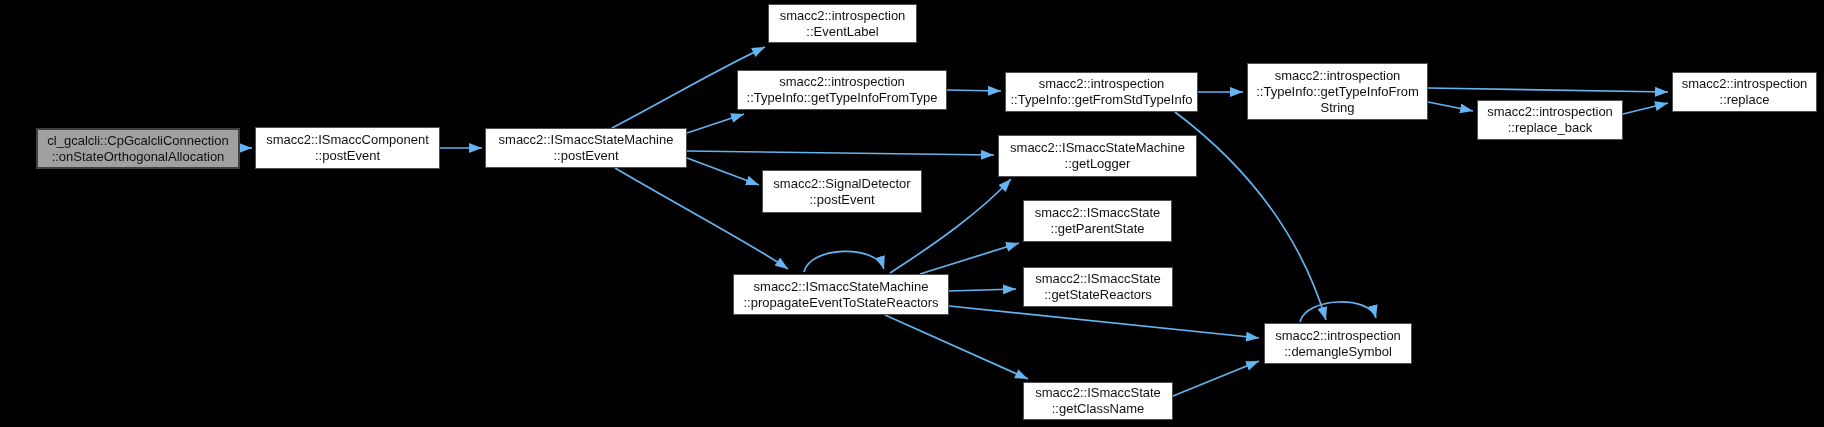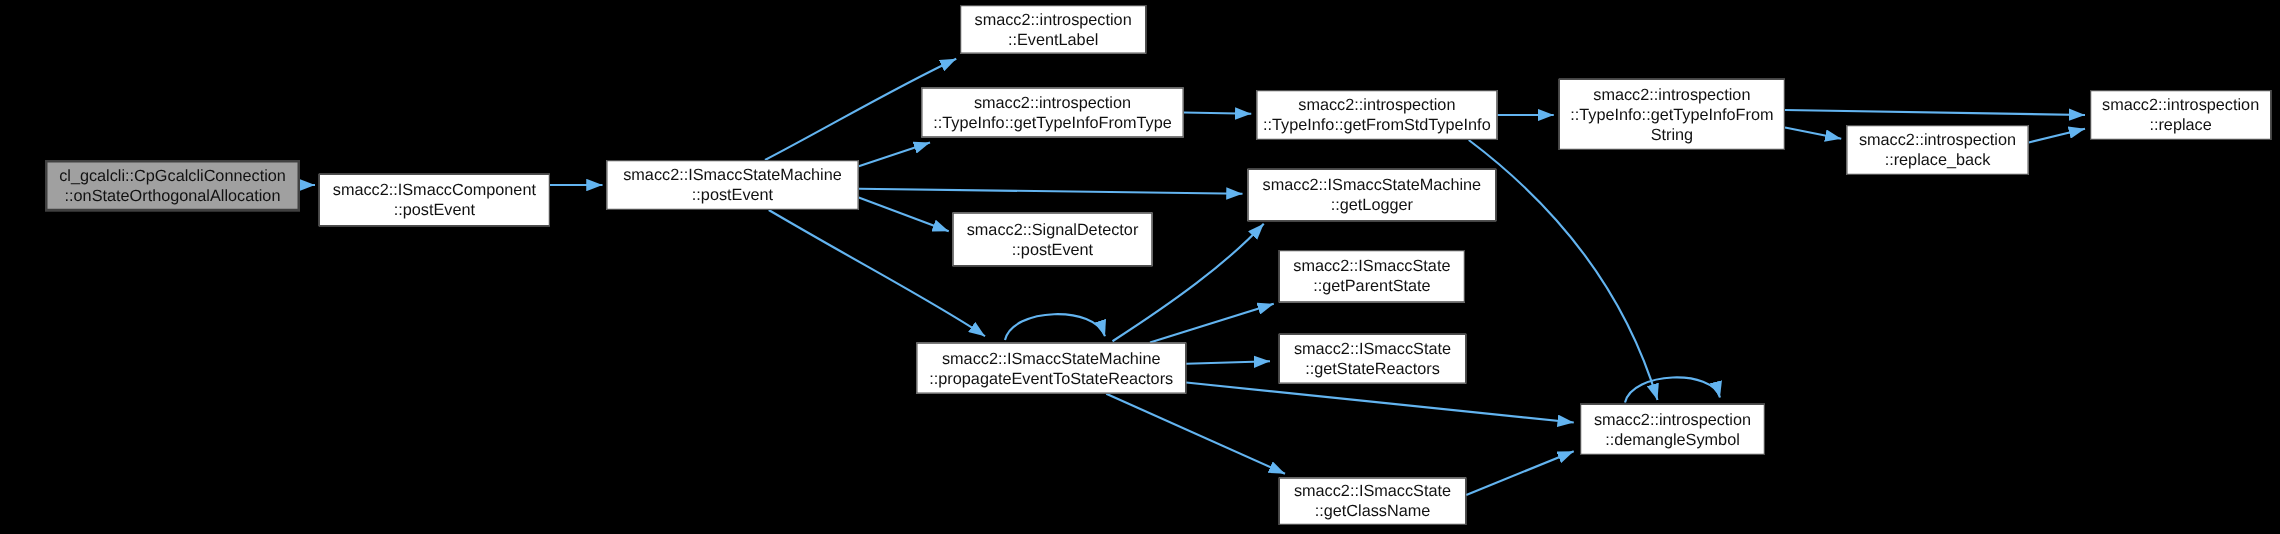--- a/index.html
+++ b/index.html
@@ -75,21 +75,21 @@
     <path class="edge" d="M 949 291 L 1016 289" marker-end="url(#arrow)"></path>
     <path class="edge" d="M 949 306 L 1259 338" marker-end="url(#arrow)"></path>
     <path class="edge" d="M 885 315 L 1028 379" marker-end="url(#arrow)"></path>
     <path class="edge" d="M 1173 396 L 1259 361" marker-end="url(#arrow)"></path>
     <path class="edge" d="M 1300 322 C 1306 297, 1370 295, 1376 318" marker-end="url(#arrow)"></path>
   </svg>
 
   <div class="node highlight" style="left:4px;top:128px;width:204px;height:41px;">cl_gcalcli::CpGcalcliConnection
 ::onStateOrthogonalAllocation</div>
 
-  <div class="node" style="left:255px;top:139px;width:185px;height:42px;">smacc2::ISmaccComponent
+  <div class="node" style="left:255px;top:127px;width:185px;height:42px;">smacc2::ISmaccComponent
 ::postEvent</div>
 
   <div class="node" style="left:485px;top:128px;width:202px;height:40px;">smacc2::ISmaccStateMachine
 ::postEvent</div>
 
   <div class="node" style="left:768px;top:4px;width:149px;height:39px;">smacc2::introspection
 ::EventLabel</div>
 
   <div class="node" style="left:737px;top:70px;width:210px;height:40px;">smacc2::introspection
 ::TypeInfo::getTypeInfoFromType</div>

